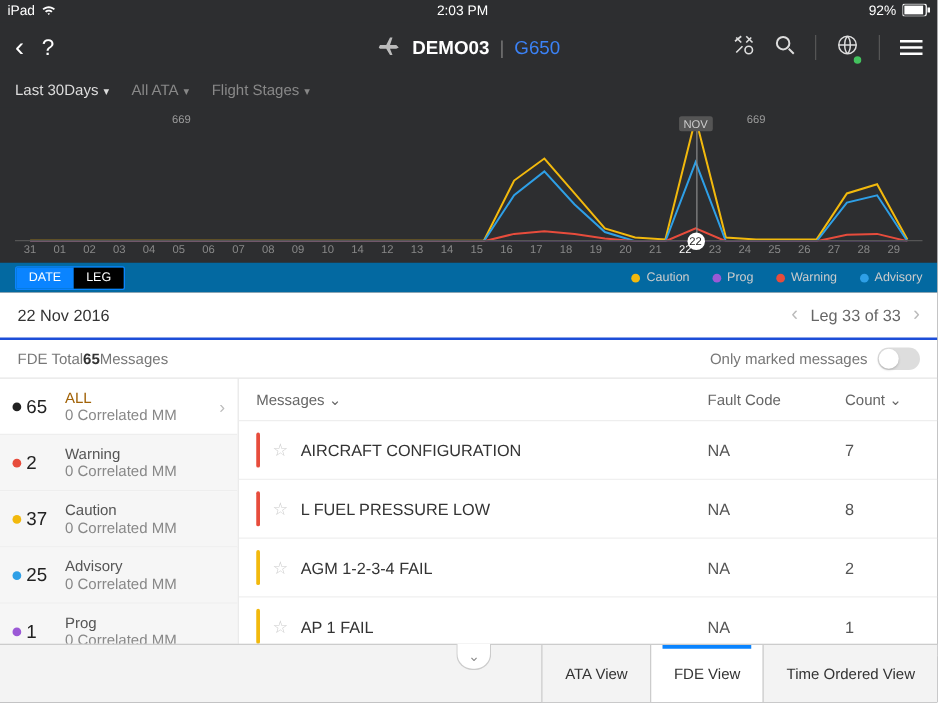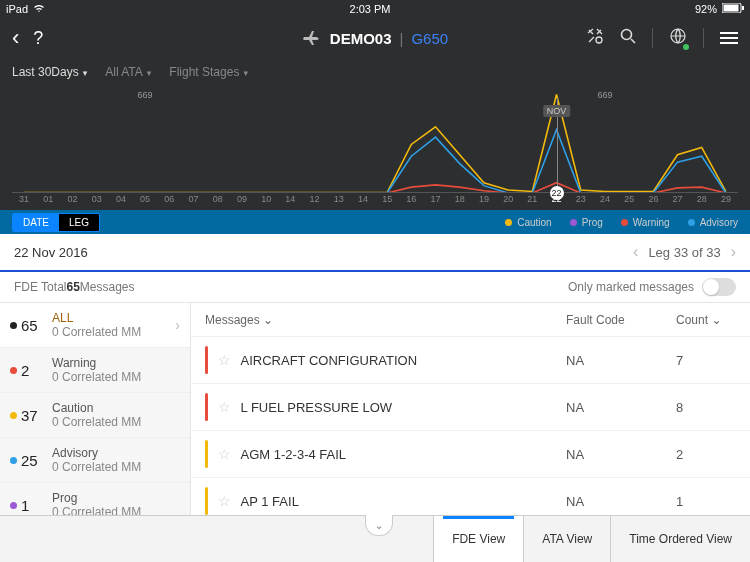--- a/index.html
+++ b/index.html
@@ -21,21 +21,21 @@
   .burger{display:flex;flex-direction:column;gap:3px;}
   .burger span{display:block;width:18px;height:2px;background:#fff;}
   
   .filters{height:28px;background:#2d2e30;display:flex;align-items:center;gap:18px;padding:0 12px;font-size:12px;color:#888;}
   .filters .active{color:#ddd;}
   .chev-down{font-size:9px;margin-left:4px;color:inherit;}
   
   .chartwrap{background:#2d2e30;padding:4px 12px 2px 12px;position:relative;}
   .chart{height:118px;position:relative;}
   .baseline{position:absolute;left:0;right:0;bottom:15px;height:1px;background:#555;}
-  .xticks{position:absolute;left:0;right:0;bottom:0;height:14px;display:flex;justify-content:space-between;font-size:9px;color:#888;margin-top:10px;}
+  .xticks{position:absolute;left:0;right:11px;bottom:0;height:14px;display:flex;justify-content:space-between;font-size:9px;color:#888;margin-top:10px;}
   .xticks span{flex:1;text-align:center;}
   .xticks span.sel{color:#fff;}
   .selmarker{position:absolute;bottom:8px;width:14px;height:14px;border-radius:50%;background:#fff;color:#222;font-size:9px;display:flex;align-items:center;justify-content:center;transform:translateX(-50%);}
   .peaklbl{position:absolute;font-size:9px;color:#999;transform:translateX(-50%);}
   .peakbox{position:absolute;font-size:9px;color:#ccc;background:#555;padding:1px 4px;border-radius:2px;transform:translateX(-50%);}
   .selline{position:absolute;bottom:15px;width:1px;background:#888;}
   svg.lines{position:absolute;left:0;right:0;top:0;height:103px;width:100%;}
   
   .chartfooter{height:24px;background:#0369a1;display:flex;align-items:center;padding:0 12px;}
   .toggle{display:flex;border:1px solid #0a84ff;border-radius:2px;overflow:hidden;font-size:10px;}
@@ -197,21 +197,21 @@
           <span>24</span>
           <span>25</span>
           <span>26</span>
           <span>27</span>
           <span>28</span>
           <span>29</span>
         </div>
   <div class="selline" style="left: 75%; height: 95px;"></div>
         <div class="selmarker" style="left: 75%;">22</div>
         <div class="peaklbl" style="left: 18.3333%; top: 0px;">669</div>
-        <div class="peakbox" style="left: 75%; top: 15px;">NOV</div>
+        <div class="peakbox" style="left: 75%; top: 3px;">NOV</div>
         <div class="peaklbl" style="left: 81.6667%; top: 0px;">669</div>
       </div>
 </div>
 
 <div class="chartfooter">
   <div class="toggle">
     <div class="on">DATE</div>
     <div class="off">LEG</div>
   </div>
   <div class="legend">
@@ -329,18 +329,18 @@
             </div>
           </div>
     </div>
   </div>
 </div>
 
 <div class="bottom">
   <div class="collapse">
     <div class="collapse-btn">⌄</div>
   </div>
+  <div class="tab inactive">ATA View</div>
   <div class="tab active">FDE View</div>
-  <div class="tab inactive">ATA View</div>
   <div class="tab inactive">Time Ordered View</div>
 </div>
 
 </div>
 
 </body></html>

